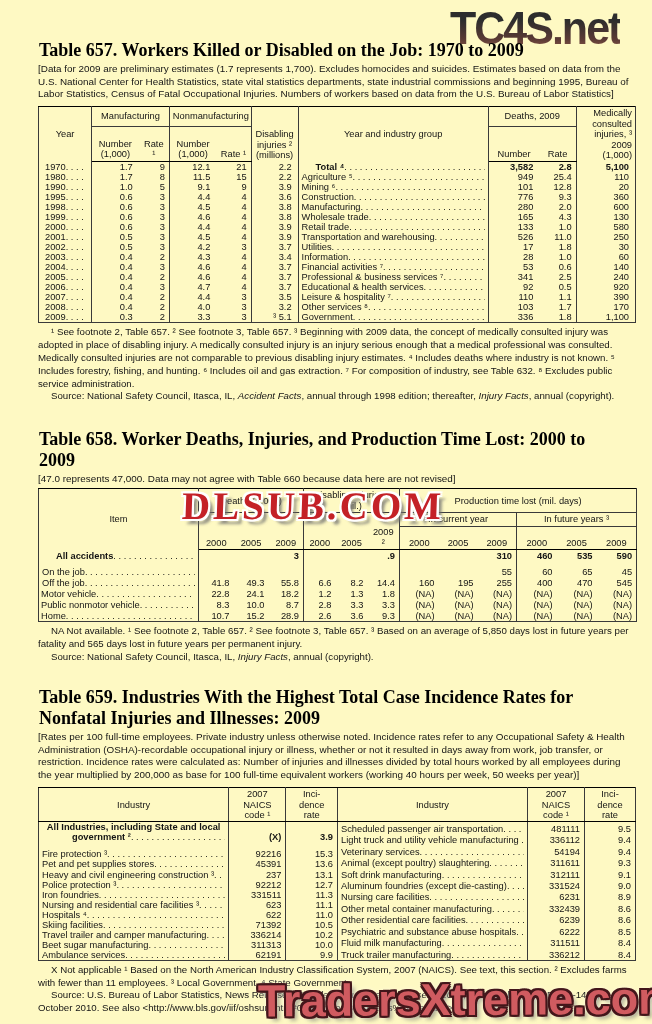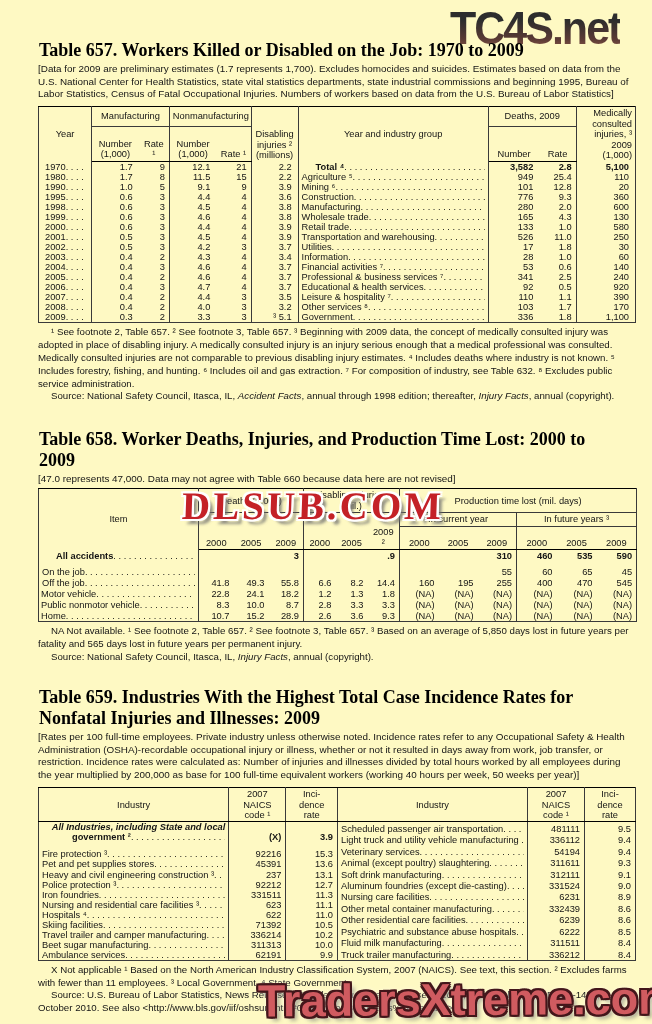--- a/index.html
+++ b/index.html
@@ -37,21 +37,21 @@
   
   #t658 td{height:11px;}
   #t658 .gaprow td{padding-bottom:5px;}
   #t658 .i1{padding-left:2px;}
   #t658 .ib .t{padding-left:14px;}
   
   .t659wrap{display:flex;width:598px;}
   .t659wrap table{border:1px solid #3a3a3a;border-top:1.6px solid #000;width:299px;}
   .t659wrap .tL{border-right:0;}
   .l1{white-space:normal;line-height:1.08;}
-  .c .l1{text-align:right;font-style:italic;}
+  .c .l1{text-align:center;}
   .c .t{padding-left:30px;}
   .sub .t{padding-left:9px;}
   .gapb td{padding-bottom:7px;}
   td.wrapcell{white-space:normal;vertical-align:bottom;}
   
   .pgfoot{display:flex;align-items:baseline;gap:12px;font-size:13.5px;color:#111;margin-top:16px;
           font-family:"Liberation Sans",sans-serif;}
   .censusline{font-size:10px;text-align:right;max-width:588px;margin-top:3px;color:#222;}
   
   .wm{position:absolute;pointer-events:none;white-space:nowrap;}

